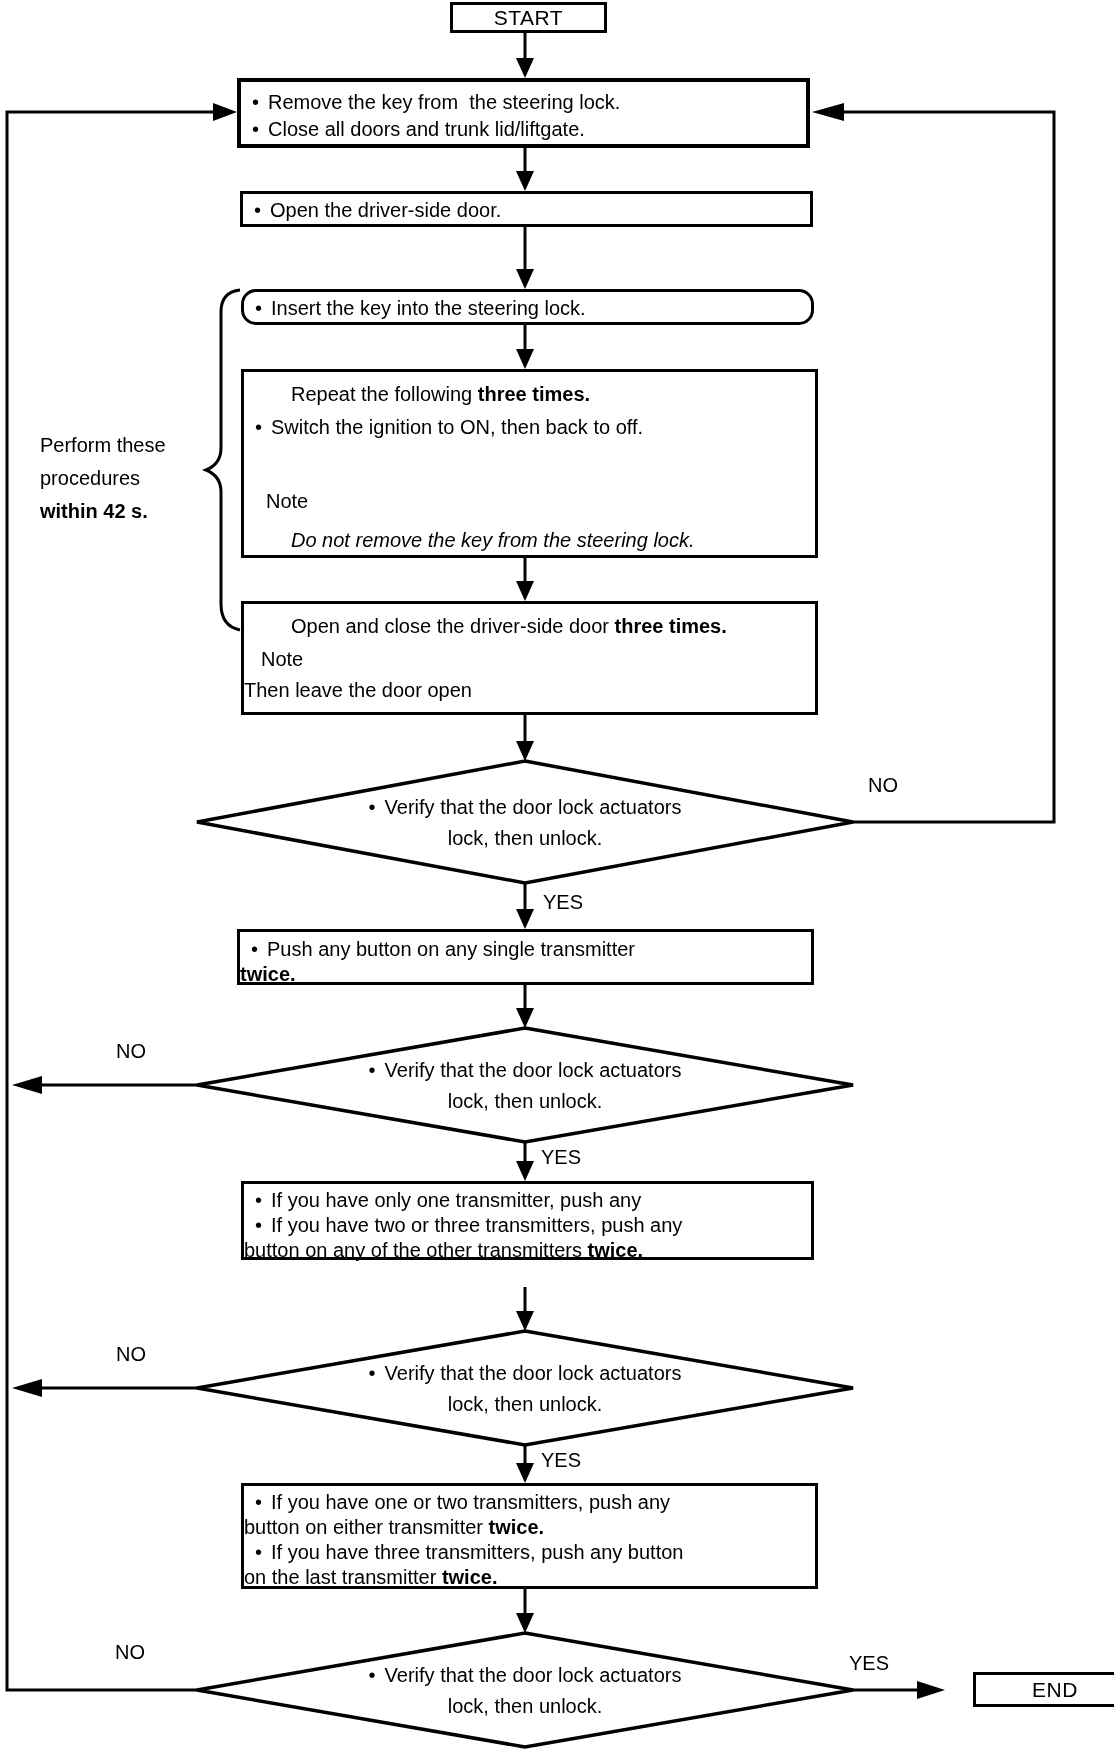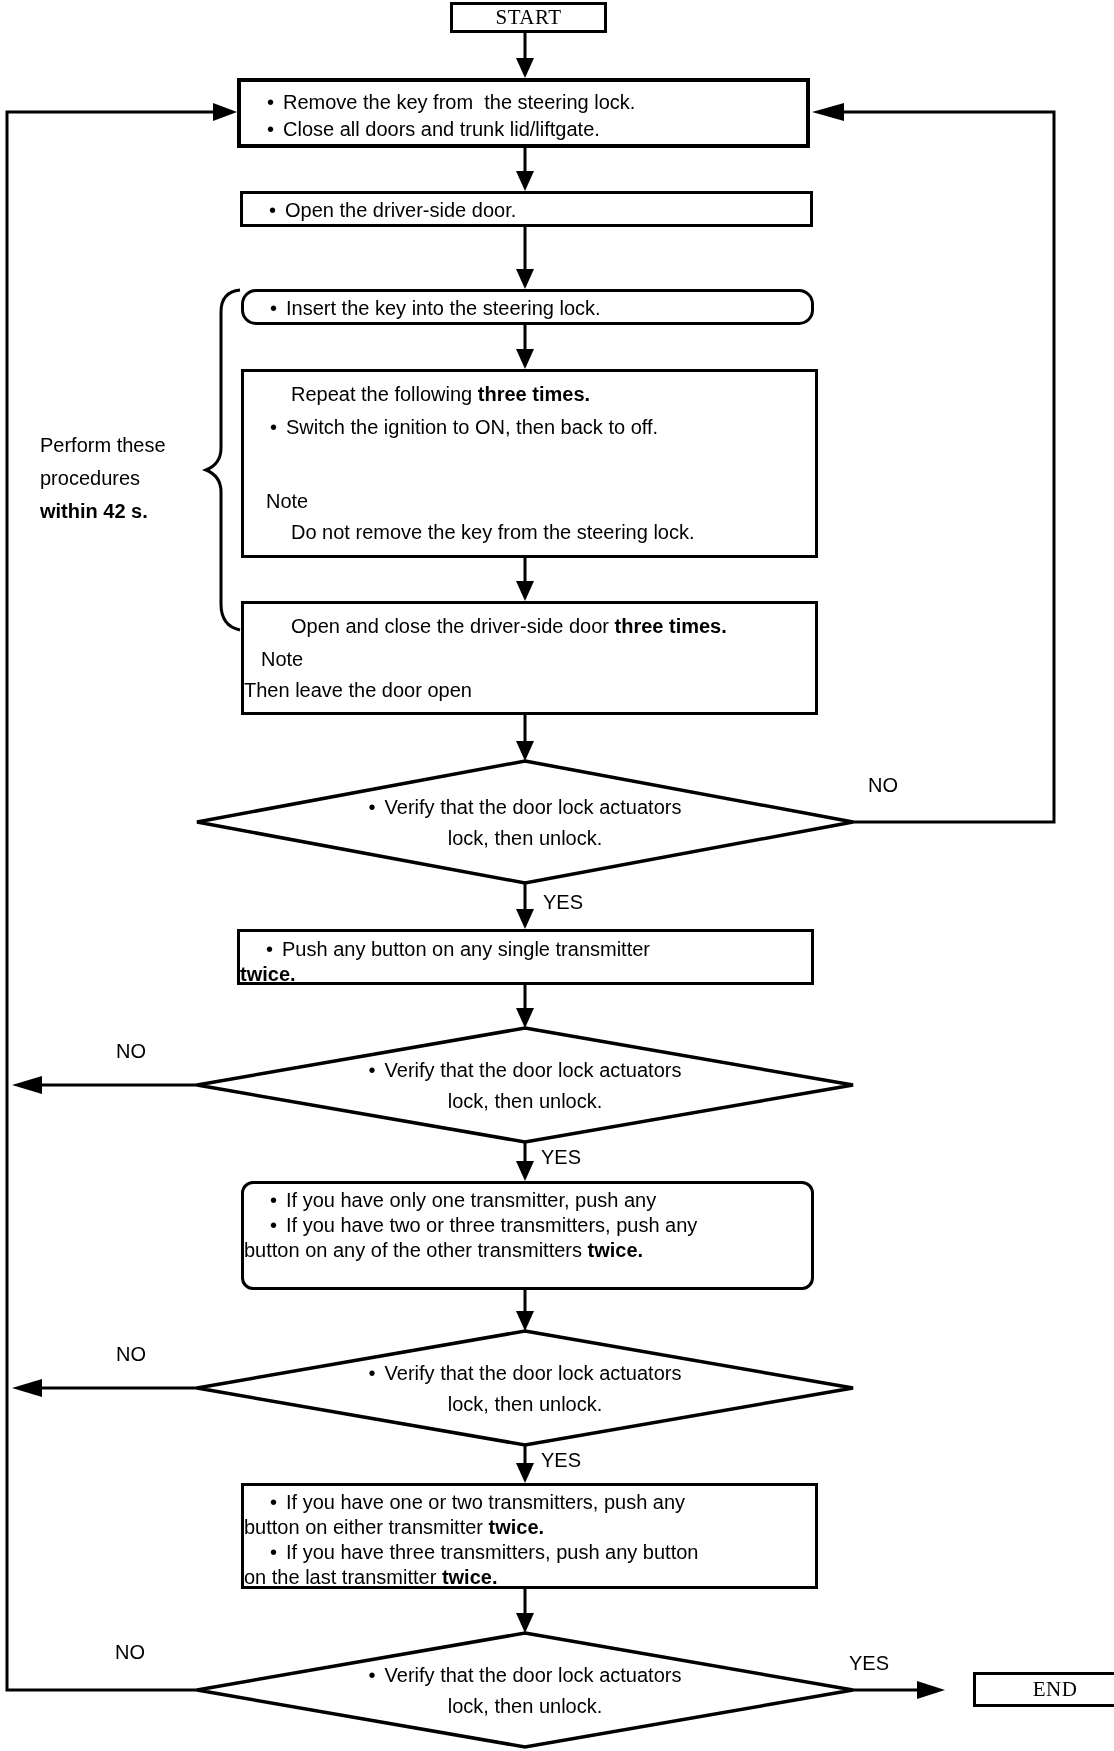--- a/index.html
+++ b/index.html
@@ -8,28 +8,28 @@
     font-family:"Liberation Sans", sans-serif; color:#000; overflow:hidden;
   }
   .connectors { position:absolute; left:0; top:0; z-index:1; }
   .node {
     position:absolute; z-index:2; background:#fff;
     border:3px solid #000; box-sizing:border-box;
     font-size:20px; line-height:27px;
   }
   .terminal {
     display:flex; align-items:center; justify-content:center;
-    font-size:21px; letter-spacing:0.5px;font-family:Liberation Serif, serif;
+    font-size:21px; letter-spacing:0.5px;
   }
   .thick { border-width:4px; }
   .ln { white-space:pre-wrap; }
   .txt { white-space:pre-wrap; }
   b { font-weight:700; }
   .blt { display:inline-block; margin-right:9px; }
-  .bullet-ln { padding-left:26px; }
+  .bullet-ln { padding-left:11px; }
   .plain-ln  { padding-left:7px;margin-left:40px; }
   .cont-ln   { }
   .note-ln   { padding-left:22px; }
   .notetext-ln { padding-left:47px; }
   .note-ln-e { padding-left:17px; }
   .notetext-ln-e { }
   .tight { line-height:25px; }
   .dtext {
     position:absolute; left:225px; width:600px; z-index:2;
     text-align:center; font-size:20px; line-height:31px;
@@ -116,35 +116,35 @@
   </div>
 
   <div class="node" style="left:241px; top:289px; width:573px; height:36px; padding-top:3px;border-radius:15px;">
     <div class="ln bullet-ln"><span class="blt">•</span><span class="txt">Insert the key into the steering lock.</span></div>
   </div>
 
   <div class="node" style="left:241px; top:369px; width:577px; height:189px; padding-top:9px;">
     <div class="ln plain-ln"><span class="txt">Repeat the following </span><b class="txt">three times.</b></div>
     <div class="ln bullet-ln" style="margin-top:6px;"><span class="blt">•</span><span class="txt">Switch the ignition to ON, then back to off.</span></div>
     <div class="ln note-ln" style="margin-top:47px;"><span class="txt">Note</span></div>
-    <div class="ln notetext-ln" style="margin-top:4px;"><span class="txt">Do not remove the key from the steering lock.</span></div>
+    <div class="ln notetext-ln" style="margin-top:12px;font-style:italic;"><span class="txt">Do not remove the key from the steering lock.</span></div>
   </div>
 
   <div class="node" style="left:241px; top:601px; width:577px; height:114px; padding-top:9px;">
     <div class="ln plain-ln"><span class="txt">Open and close the driver-side door </span><b class="txt">three times.</b></div>
     <div class="ln note-ln-e" style="margin-top:6px;"><span class="txt">Note</span></div>
     <div class="ln notetext-ln-e" style="margin-top:4px;"><span class="txt">Then leave the door open</span></div>
   </div>
 
   <div class="node tight" style="left:237px; top:929px; width:577px; height:56px; padding-top:5px;">
     <div class="ln bullet-ln"><span class="blt">•</span><span class="txt">Push any button on any single transmitter</span></div>
     <div class="ln cont-ln"><b class="txt">twice.</b></div>
   </div>
 
-  <div class="node tight" style="left:241px; top:1181px; width:573px; height:109px; padding-top:4px;border-radius:12px;">
+  <div class="node tight" style="left:241px; top:1181px; width:573px; height:79px; padding-top:4px;">
     <div class="ln bullet-ln"><span class="blt">•</span><span class="txt">If you have only one transmitter, push any</span></div>
     <div class="ln bullet-ln"><span class="blt">•</span><span class="txt">If you have two or three transmitters, push any</span></div>
     <div class="ln cont-ln"><span class="txt">button on any of the other transmitters </span><b class="txt">twice.</b></div>
   </div>
 
   <div class="node tight" style="left:241px; top:1483px; width:577px; height:106px; padding-top:4px;">
     <div class="ln bullet-ln"><span class="blt">•</span><span class="txt">If you have one or two transmitters, push any</span></div>
     <div class="ln cont-ln"><span class="txt">button on either transmitter </span><b class="txt">twice.</b></div>
     <div class="ln bullet-ln"><span class="blt">•</span><span class="txt">If you have three transmitters, push any button</span></div>
     <div class="ln cont-ln"><span class="txt">on the last transmitter </span><b class="txt">twice.</b></div>

